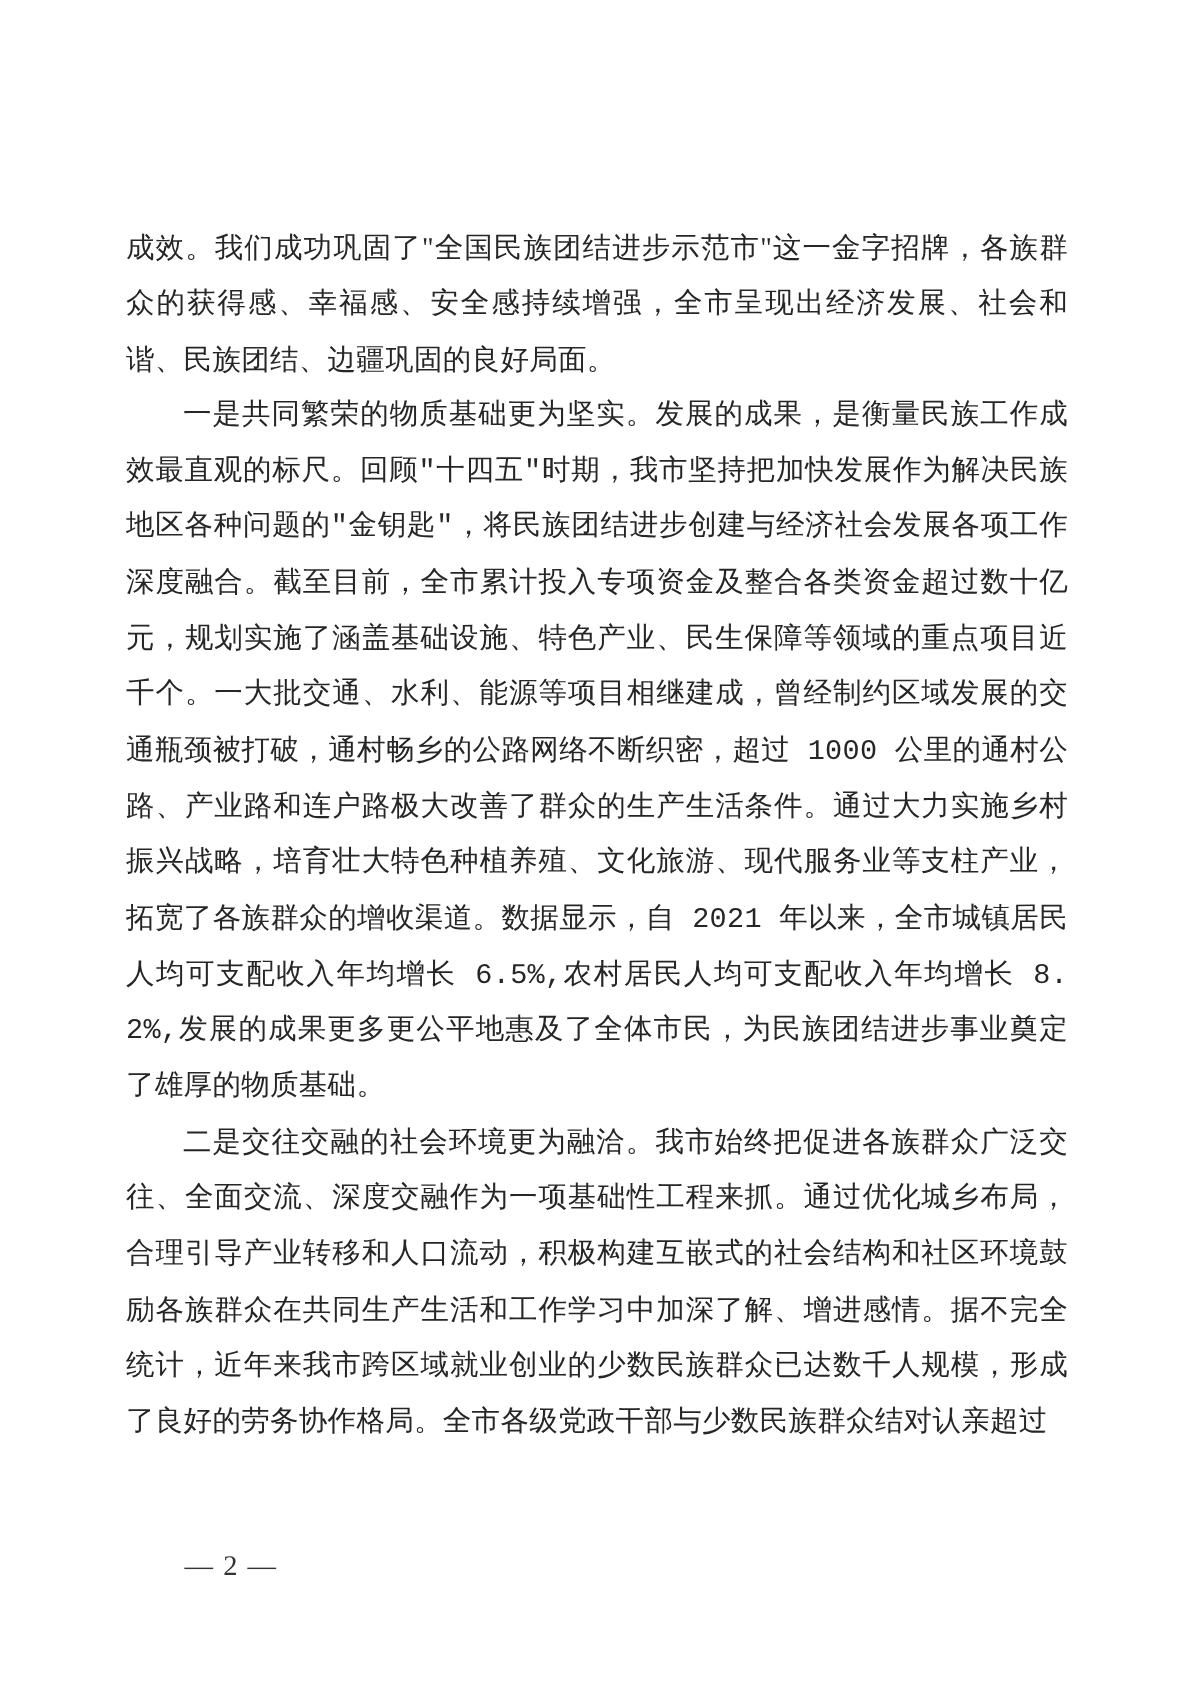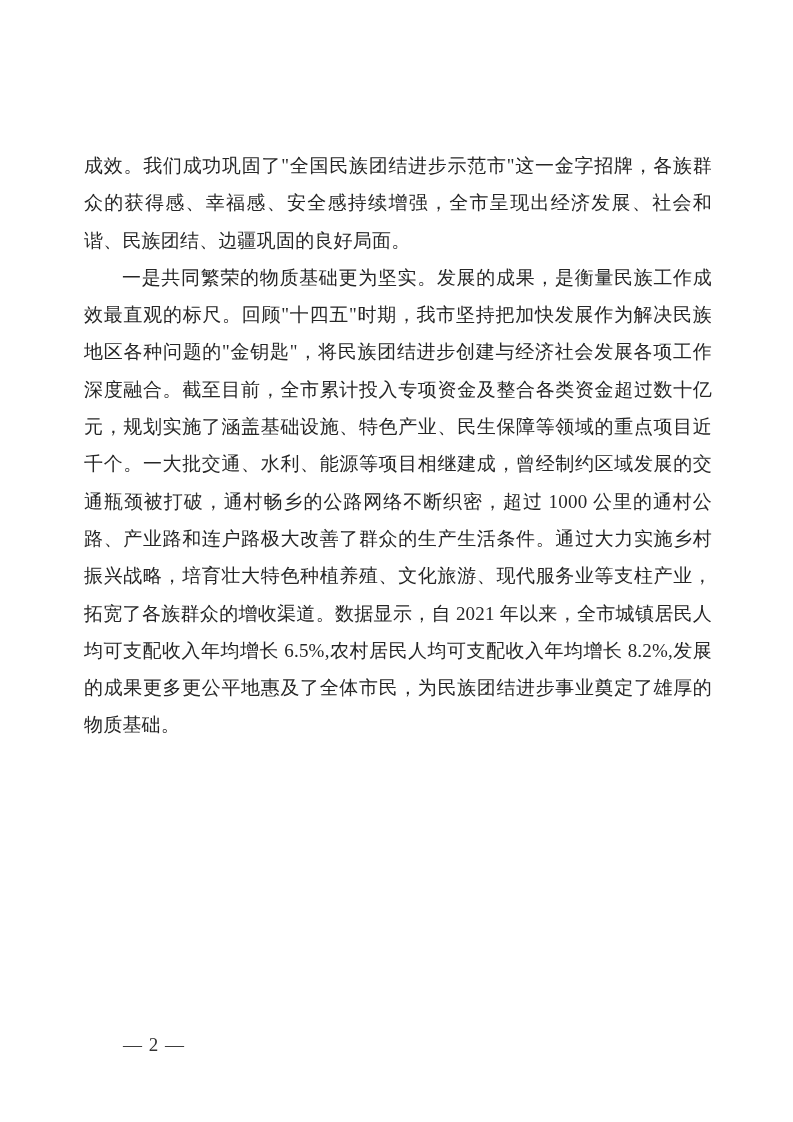--- a/index.html
+++ b/index.html
@@ -34,33 +34,35 @@
     padding: 0;
     font-size: 19px;
     line-height: 37.3px;
     text-align: justify;
     text-justify: inter-character;
     letter-spacing: 0.2px;
     word-break: break-all;
   }
   .text-block p.indent {
     text-indent: 2em;
+    font-family: Liberation Mono, monospace;
   }
   .footer {
     position: absolute;
     top: 1033px;
     left: 123px;
     font-size: 19px;
     line-height: 24px;
     letter-spacing: 1px;
     color: #333333;
   }
 </style>
 </head>
 <body>
 
 <div class="page">
   <div class="text-block">
     <p>成效。我们成功巩固了"全国民族团结进步示范市"这一金字招牌，各族群众的获得感、幸福感、安全感持续增强，全市呈现出经济发展、社会和谐、民族团结、边疆巩固的良好局面。</p>
     <p class="indent">一是共同繁荣的物质基础更为坚实。发展的成果，是衡量民族工作成效最直观的标尺。回顾"十四五"时期，我市坚持把加快发展作为解决民族地区各种问题的"金钥匙"，将民族团结进步创建与经济社会发展各项工作深度融合。截至目前，全市累计投入专项资金及整合各类资金超过数十亿元，规划实施了涵盖基础设施、特色产业、民生保障等领域的重点项目近千个。一大批交通、水利、能源等项目相继建成，曾经制约区域发展的交通瓶颈被打破，通村畅乡的公路网络不断织密，超过 1000 公里的通村公路、产业路和连户路极大改善了群众的生产生活条件。通过大力实施乡村振兴战略，培育壮大特色种植养殖、文化旅游、现代服务业等支柱产业，拓宽了各族群众的增收渠道。数据显示，自 2021 年以来，全市城镇居民人均可支配收入年均增长 6.5%,农村居民人均可支配收入年均增长 8.2%,发展的成果更多更公平地惠及了全体市民，为民族团结进步事业奠定了雄厚的物质基础。</p>
+    <p class="indent">二是交往交融的社会环境更为融洽。我市始终把促进各族群众广泛交往、全面交流、深度交融作为一项基础性工程来抓。通过优化城乡布局，合理引导产业转移和人口流动，积极构建互嵌式的社会结构和社区环境鼓励各族群众在共同生产生活和工作学习中加深了解、增进感情。据不完全统计，近年来我市跨区域就业创业的少数民族群众已达数千人规模，形成了良好的劳务协作格局。全市各级党政干部与少数民族群众结对认亲超过</p>
   </div>
   <div class="footer">— 2 —</div>
 </div>
 
 </body></html>

